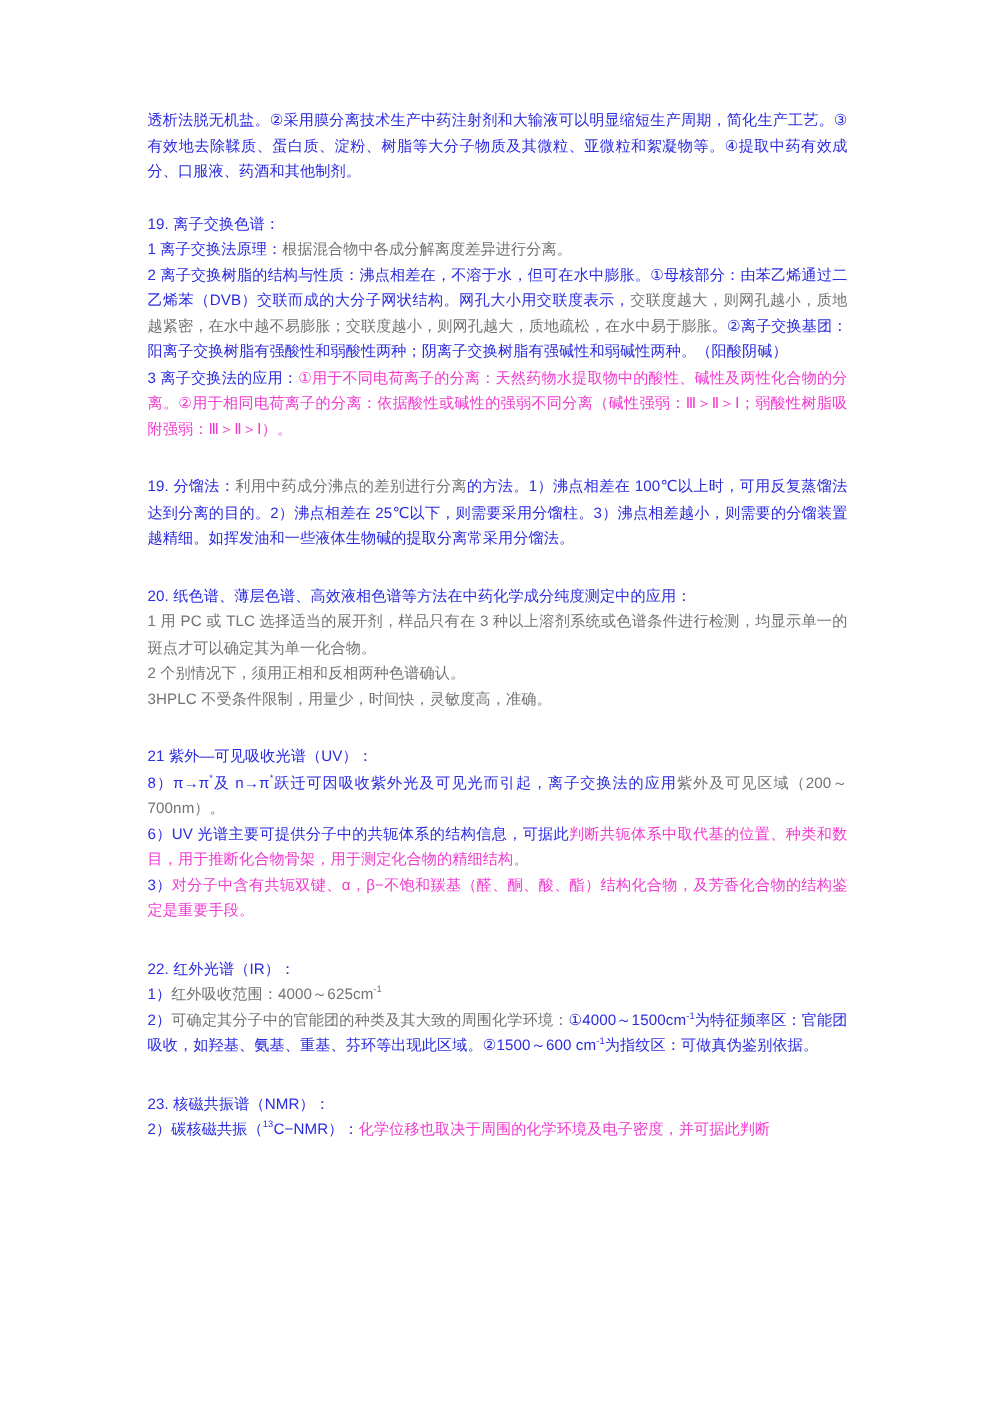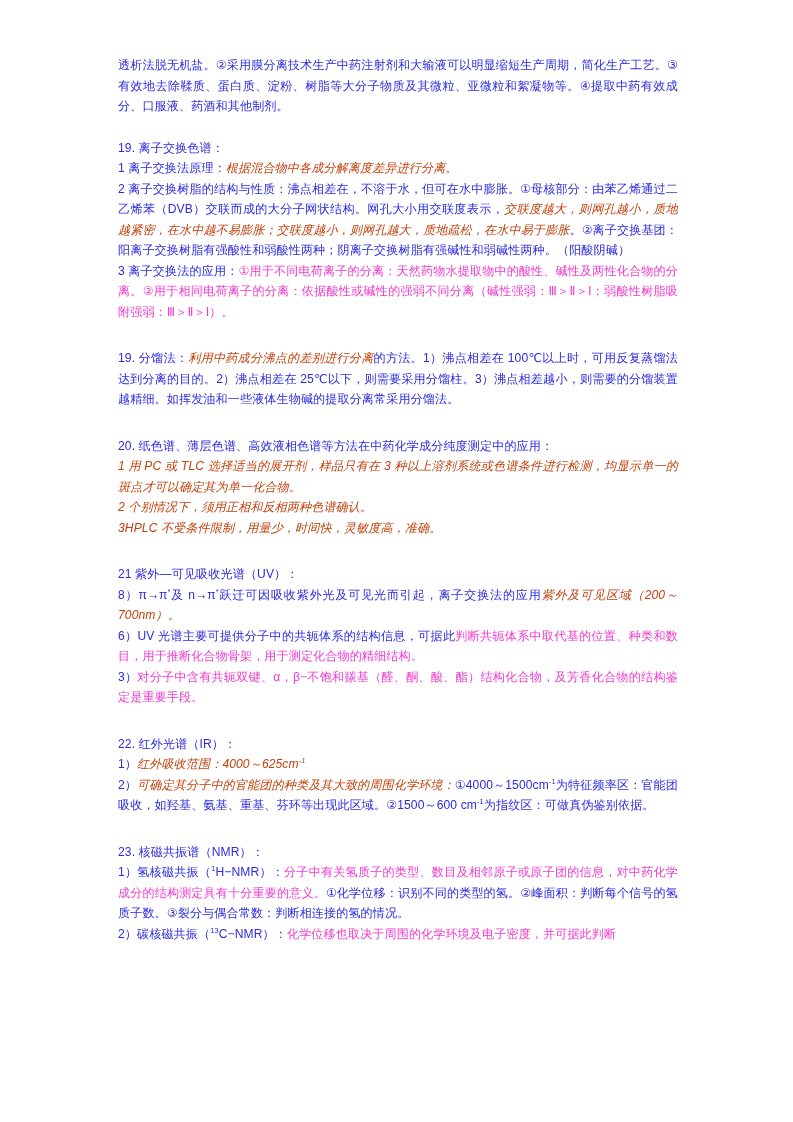--- a/index.html
+++ b/index.html
@@ -12,39 +12,39 @@
     height: 1122px;
     font-family: "Liberation Sans", "DejaVu Sans", sans-serif;
     -webkit-font-smoothing: antialiased;
   }
   #page {
     position: relative;
     width: 793px;
     height: 1122px;
     background: #ffffff;
     box-sizing: border-box;
-    padding: 55px 115px 0 118px;
+    padding: 86px 115px 0 118px;
     overflow: hidden;
   }
   .doc-body {
     font-size: 12.1px;
     line-height: 20.5px;
     color: #2b2be0;
     text-align: justify;
     text-justify: inter-ideograph;
     letter-spacing: 0.1px;
   }
   .para {
     margin: 0;
     padding: 0;
   }
   .gap-md { height: 21px; }
   .gap-lg { height: 26px; }
   .blue   { color: #2b2be0; }
-  .red    { color: #c2410c; font-style: italic; }
+  .red    { color: #737373; }
   .magenta{ color: #f03ad0; }
   sup {
     font-size: 0.62em;
     vertical-align: super;
     line-height: 0;
   }
   .seg { }
 </style>
 </head>
 <body>
@@ -81,17 +81,16 @@
 
     <div class="gap-lg"></div>
 
     <p class="para"><span class="seg blue">22. 红外光谱（IR）：</span></p>
     <p class="para"><span class="seg blue">1）</span><span class="seg red">红外吸收范围：4000～625cm</span><sup class="red">-1</sup></p>
     <p class="para"><span class="seg blue">2）</span><span class="seg red">可确定其分子中的官能团的种类及其大致的周围化学环境：</span><span class="seg blue">①4000～1500cm</span><sup class="blue">-1</sup><span class="seg blue">为特征频率区：官能团吸收，如羟基、氨基、重基、芬环等出现此区域。②1500～600 cm</span><sup class="blue">-1</sup><span class="seg blue">为指纹区：可做真伪鉴别依据。</span></p>
 
     <div class="gap-lg"></div>
 
     <p class="para"><span class="seg blue">23. 核磁共振谱（NMR）：</span></p>
-    <p class="para"><span class="seg blue">1）氢核磁共振（</span><sup class="blue">1</sup><span class="seg blue">H−NMR）：</span><span class="seg magenta">分子中有关氢质子的类型、数目及相邻原子或原子团的信息，对中药化学成分的结构测定具有十分重要的意义。</span><span class="seg blue">①化学位移：识别不同的类型的氢。②峰面积：判断每个信号的氢质子数。③裂分与偶合常数：判断相连接的氢的情况。</span></p>
     <p class="para"><span class="seg blue">2）碳核磁共振（</span><sup class="blue">13</sup><span class="seg blue">C−NMR）：</span><span class="seg magenta">化学位移也取决于周围的化学环境及电子密度，并可据此判断</span></p>
 
   </div>
 </div>
 
 </body></html>

